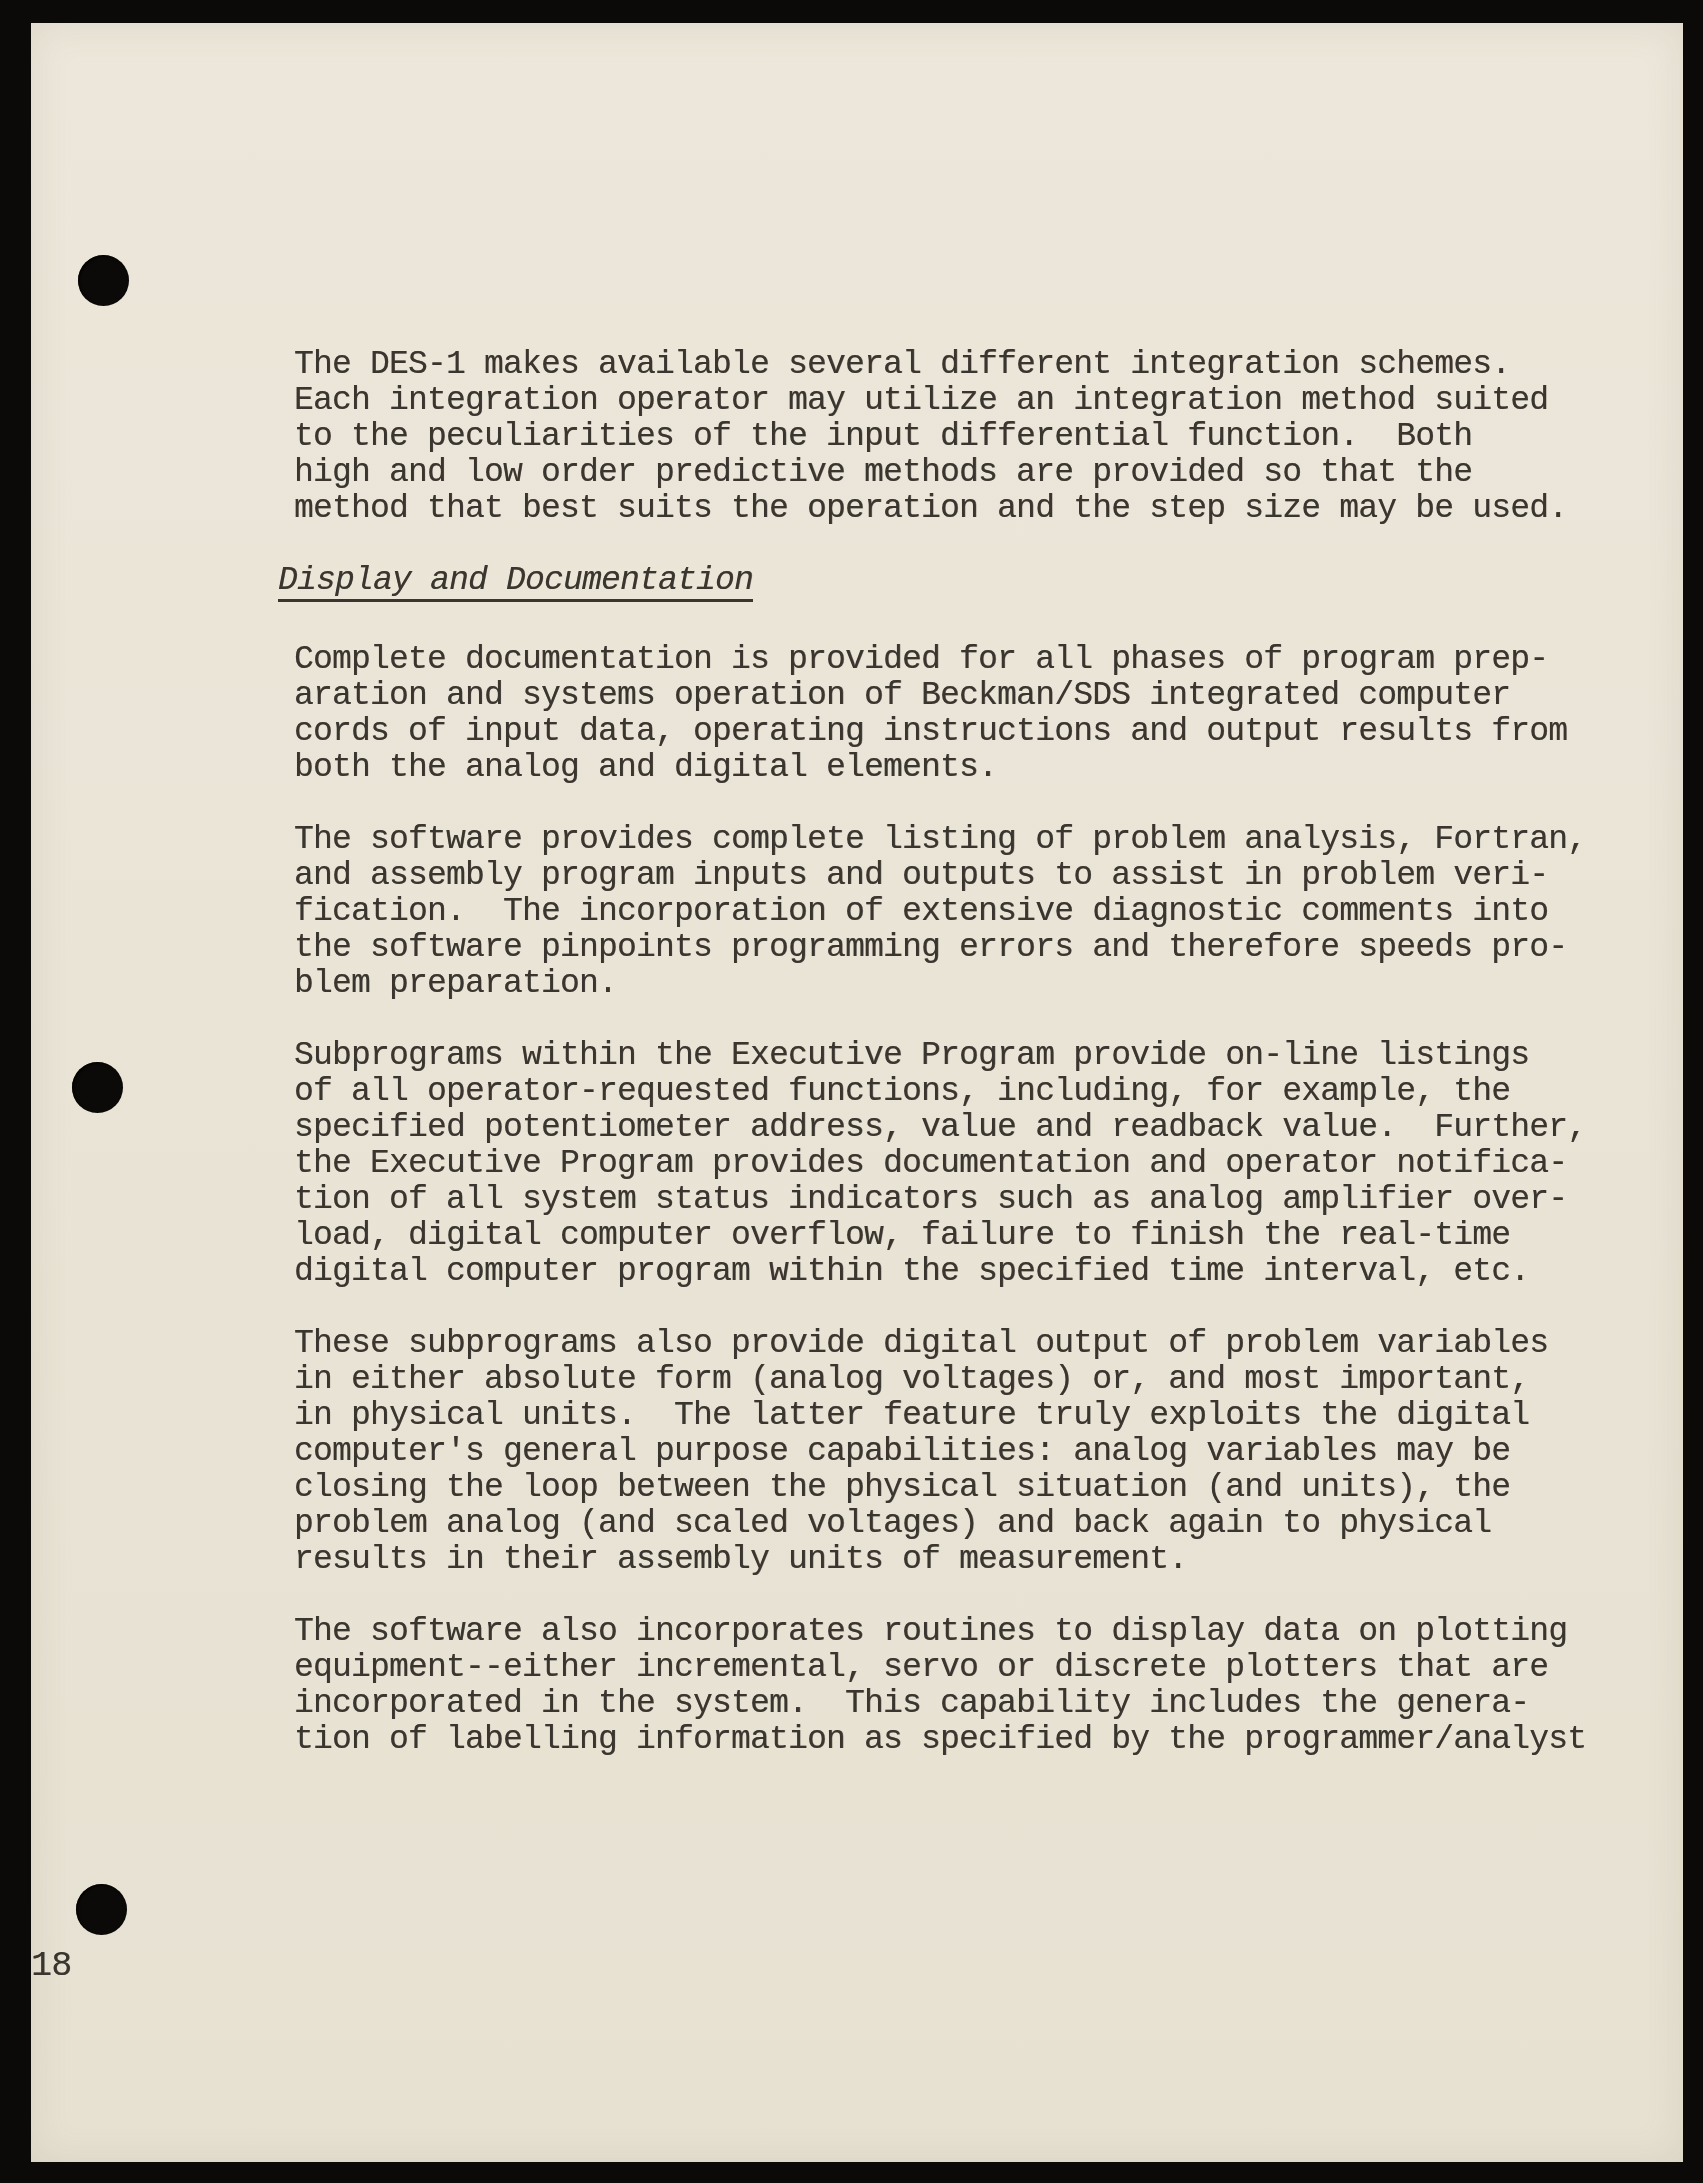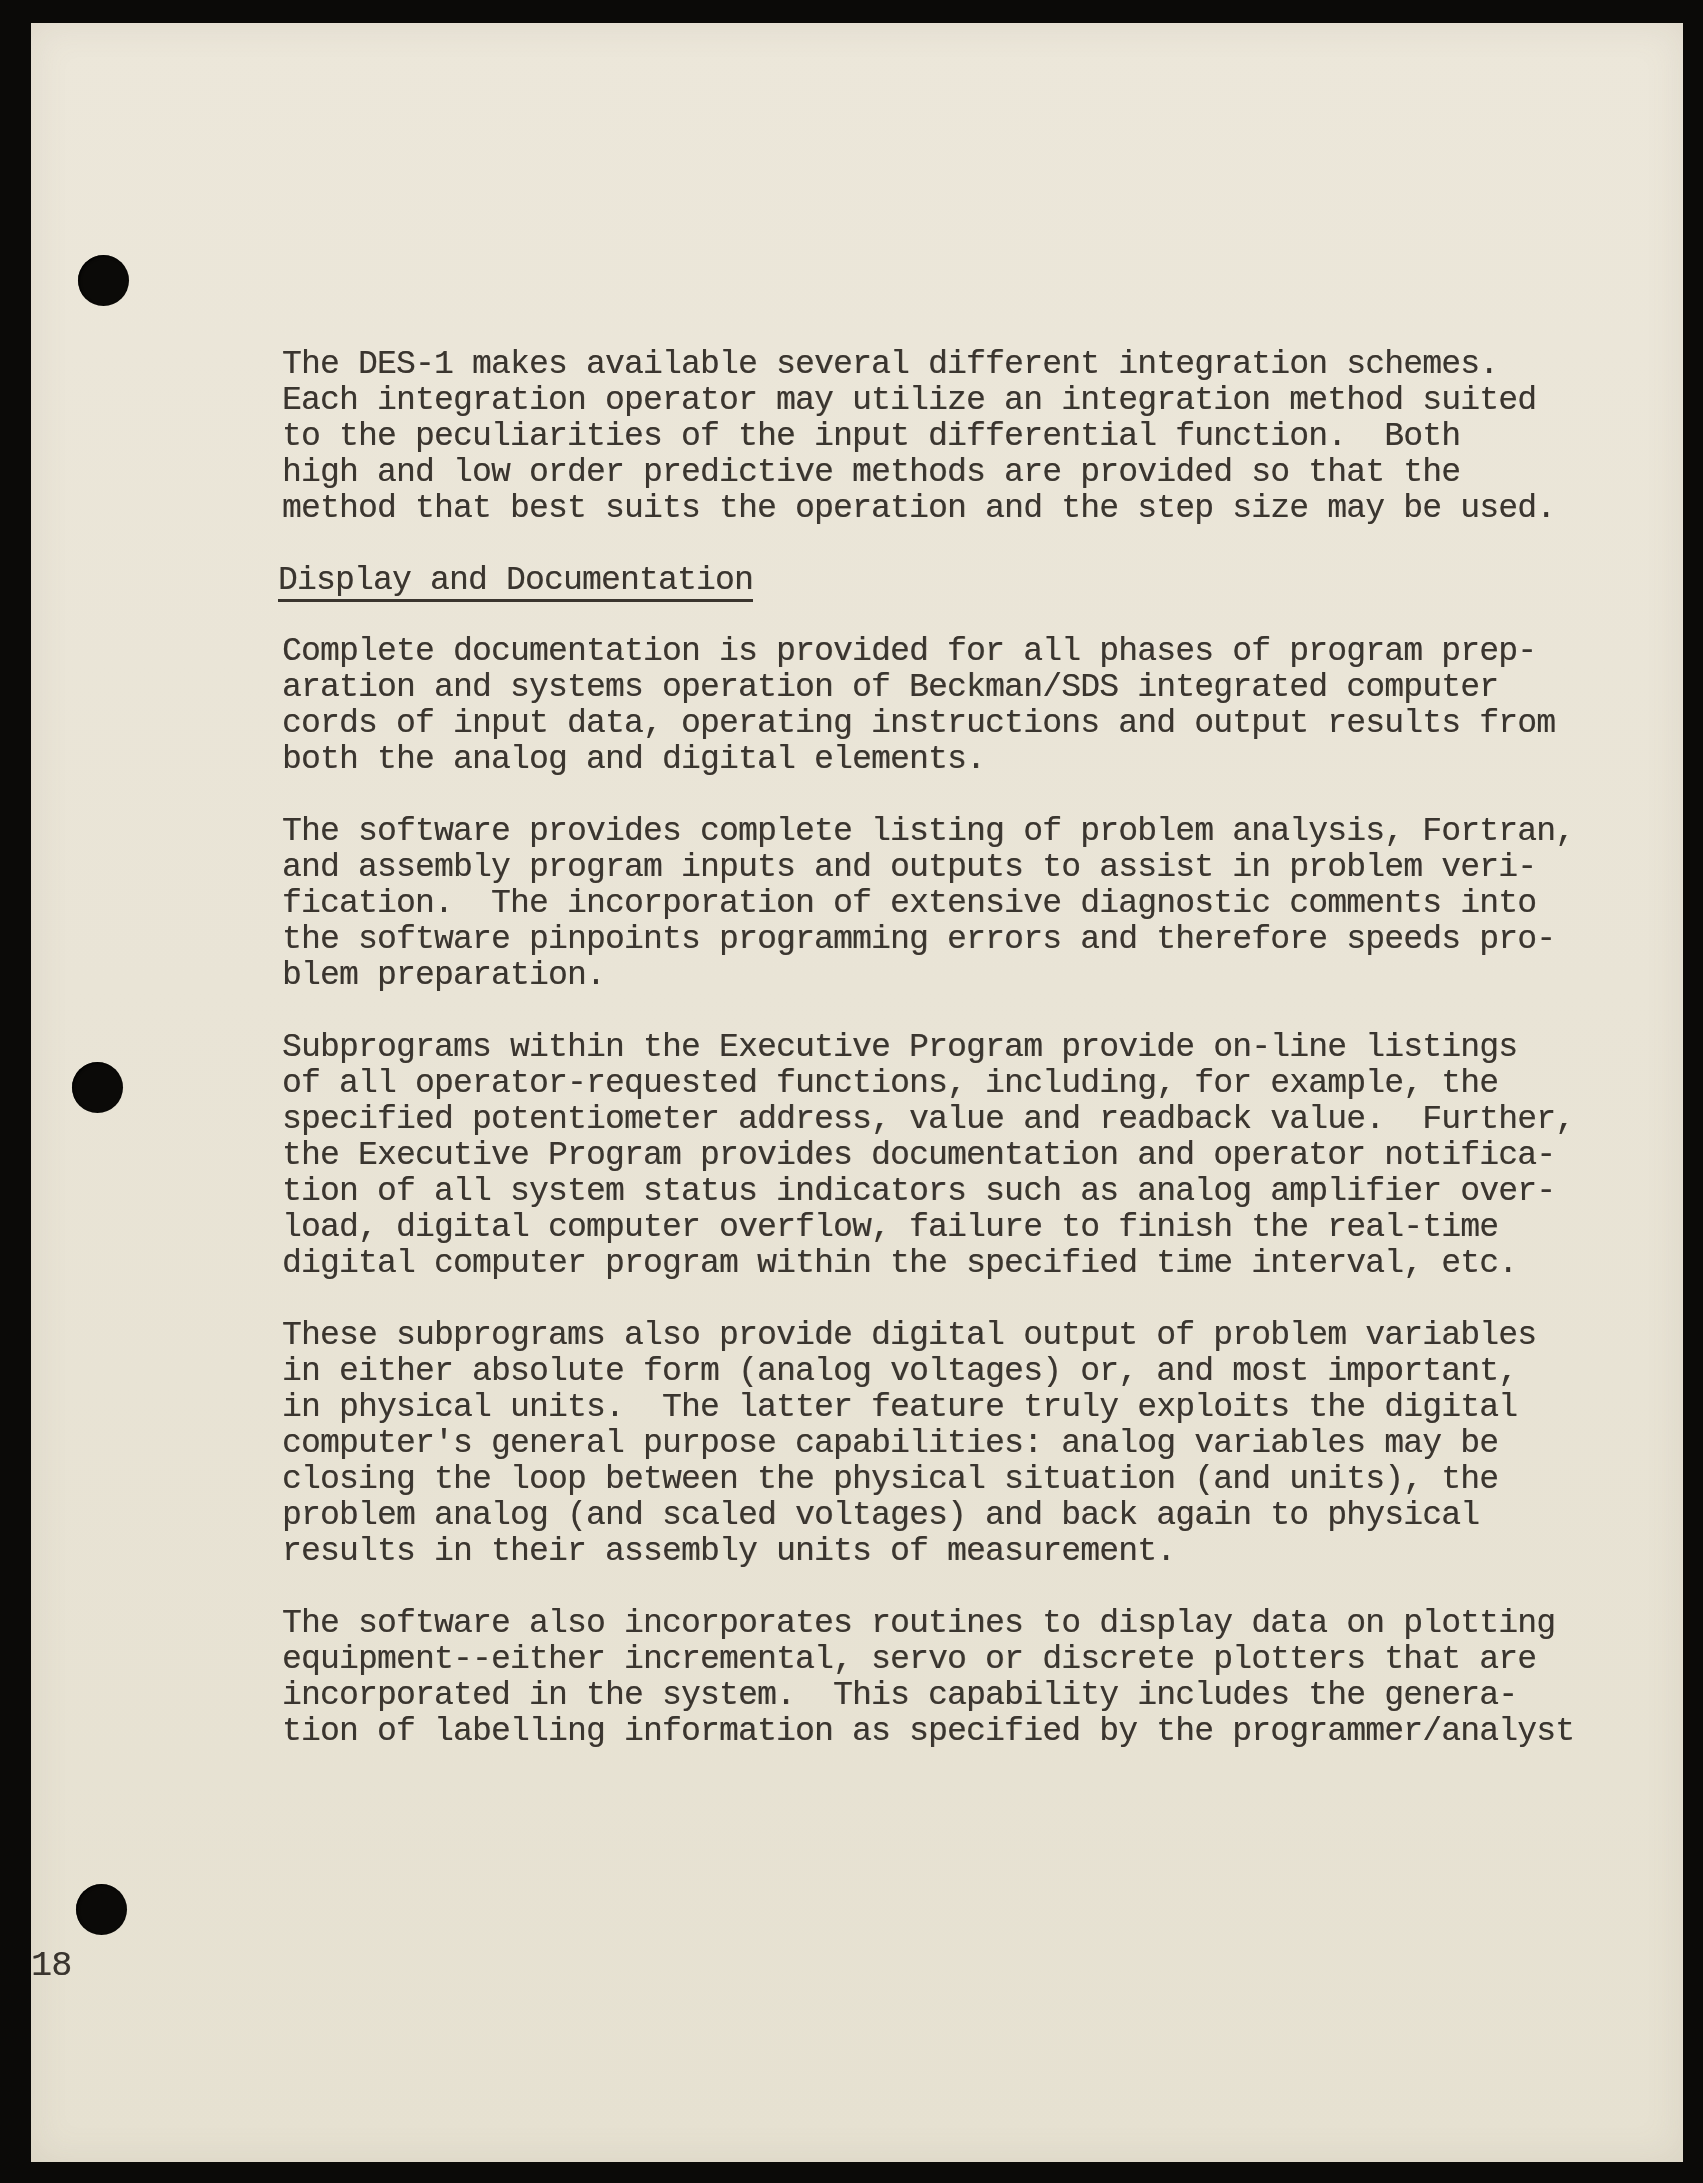--- a/index.html
+++ b/index.html
@@ -45,27 +45,28 @@
     left: 247px;
     top: 324px;
     width: 1343px;
     color: #3a352f;
     font-size: 33px;
     letter-spacing: -0.8px;
     line-height: 36px;
     text-shadow: 0.3px 0 0 rgba(58,53,47,0.55);
   }
   .paragraph {
-    margin: 0 0 36px 4px;
+    margin: 0 0 36px 16px;
   }
   .line {
     white-space: pre;
   }
   .heading-block {
-    margin: 0 0 32px 0;
+    margin: 0 0 40px 0;
+    font-style: italic;
   }
   .heading-text {
     display: inline-block;
     padding-bottom: 0.6px;
     border-bottom: 3.1px solid #3a352f;
   }
   .page-number {
     position: absolute;
     left: 0;
     top: 1925px;

